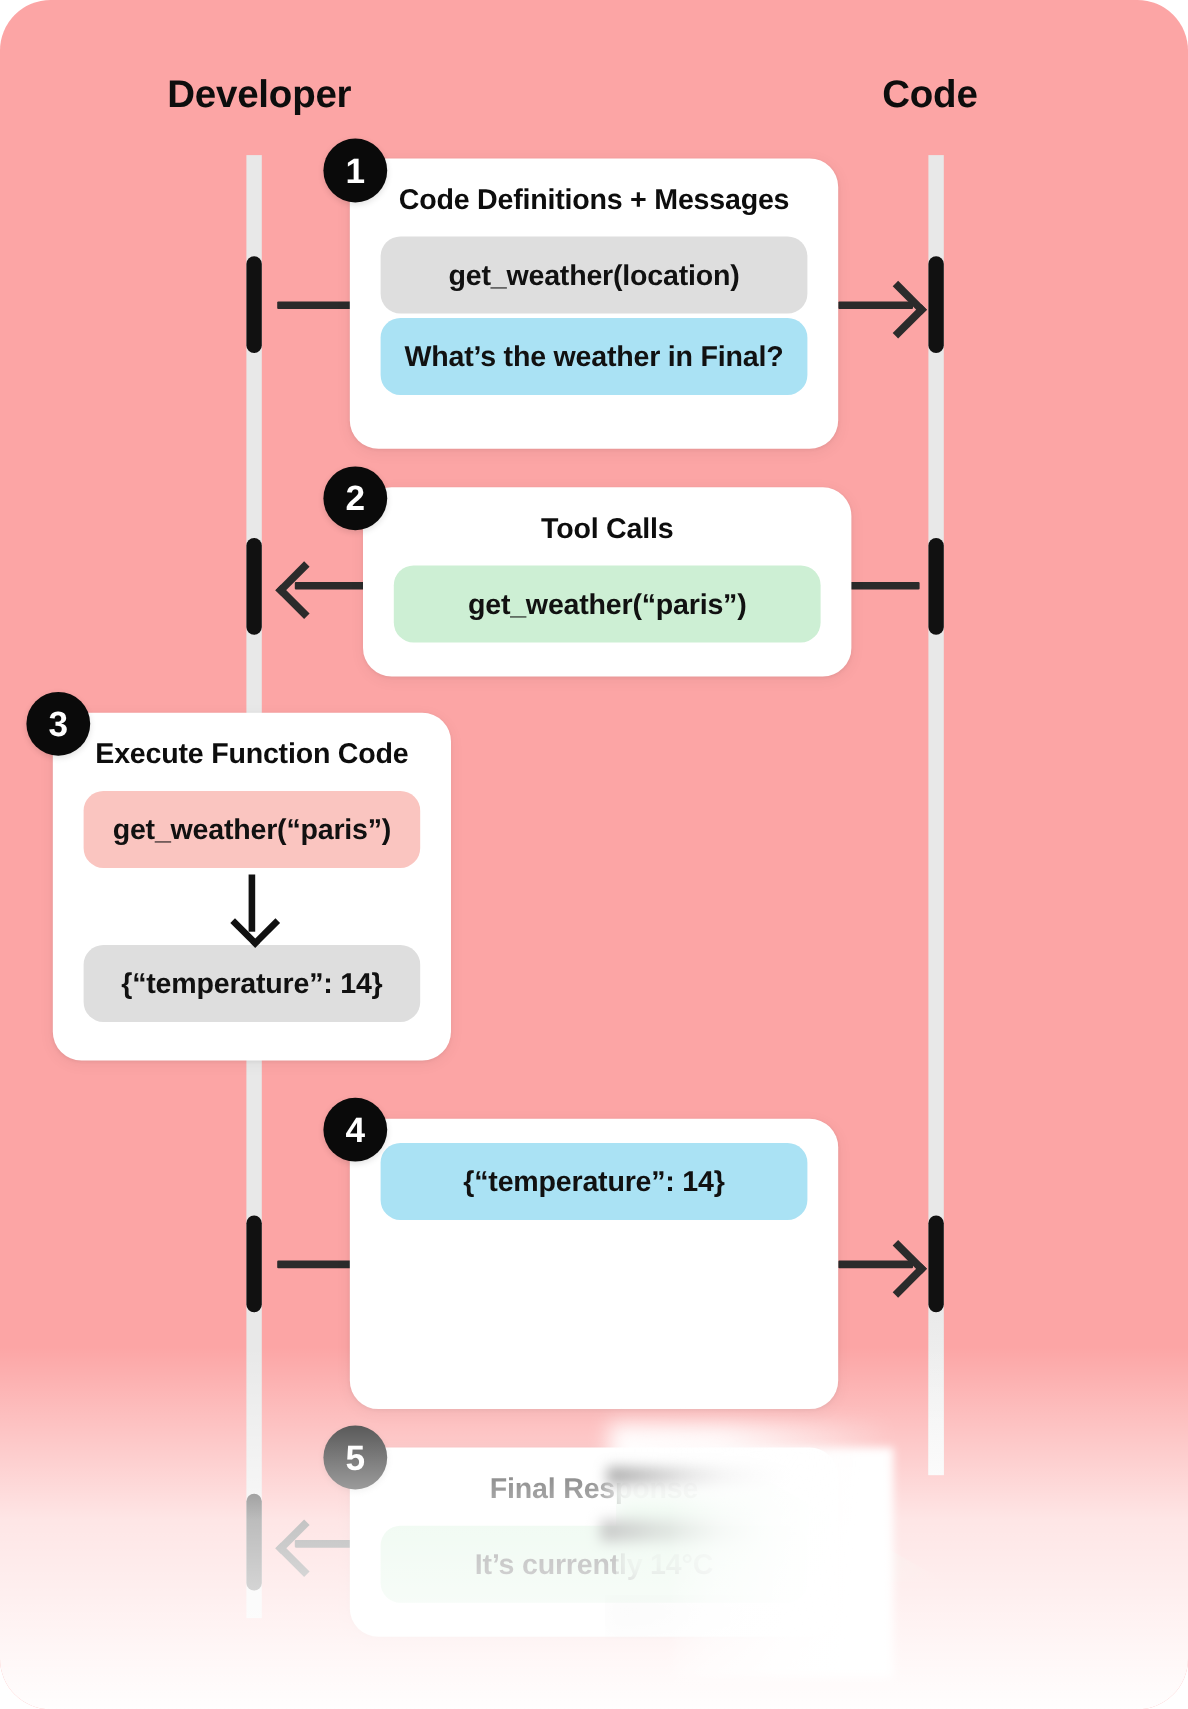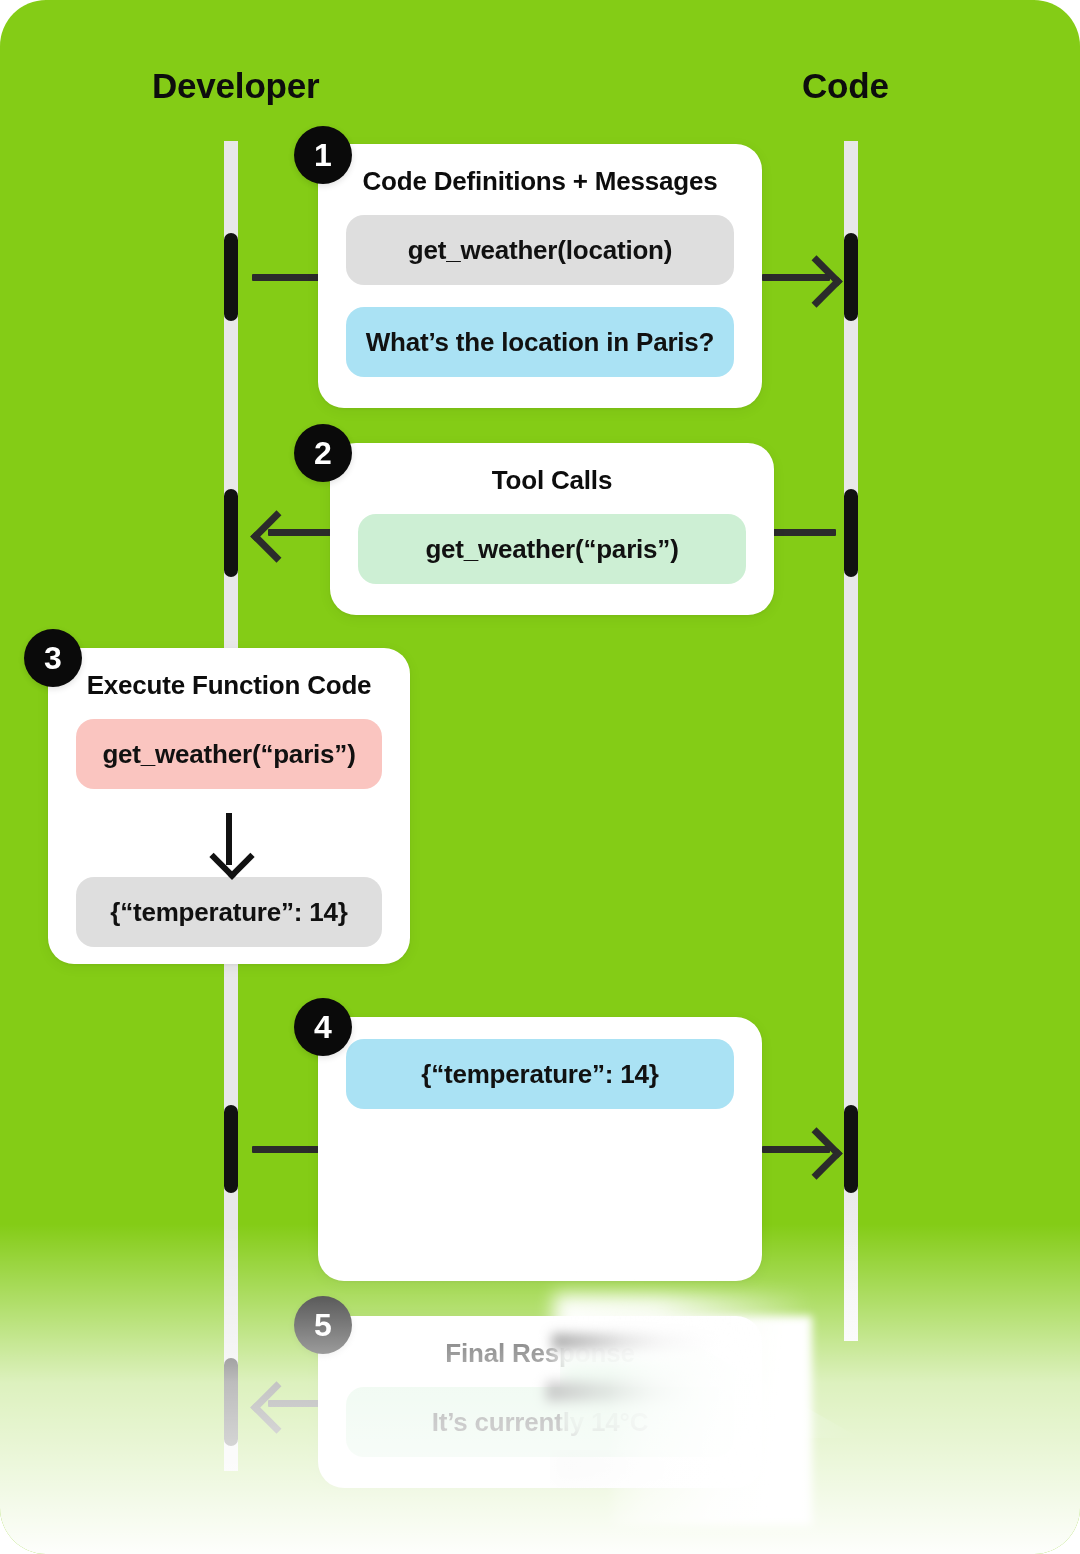--- a/index.html
+++ b/index.html
@@ -11,21 +11,21 @@
     width: 1080px;
     height: 1554px;
     overflow: hidden;
     font-family: "Liberation Sans", sans-serif;
   }
 
   #stage {
     position: relative;
     width: 1080px;
     height: 1554px;
-    background: #84cc16;
+    background: #fca5a5;
     border-radius: 46px;
     overflow: hidden;
   }
 
   
   #bottom-fade {
     position: absolute;
     left: 0;
     right: 0;
     bottom: 0;
@@ -112,21 +112,21 @@
   .pill {
     height: 70px;
     border-radius: 18px;
     display: flex;
     align-items: center;
     justify-content: center;
     font-size: 26px;
     font-weight: 700;
     color: #111111;
     letter-spacing: -0.2px;
-    margin-bottom: 22px;
+    margin-bottom: 4px;
     white-space: nowrap;
   }
   .pill:last-child { margin-bottom: 0; }
   .pill.gray  { background: #dedede; }
   .pill.blue  { background: #aae2f4; }
   .pill.green { background: #cdefd4; }
   .pill.pink  { background: #fac5c0; }
 
   
   .badge {
@@ -253,21 +253,21 @@
 
   <div class="activation" style="left:224px; top:233px; height:88px;"></div>
   <div class="activation" style="left:844px; top:233px; height:88px;"></div>
   <div class="conn" style="left:252px; top:274px; width:80px;"></div>
   <div class="conn" style="left:762px; top:274px; width:68px;"></div>
   <div class="arrowhead right" style="left:798px; top:263px;"></div>
 
   <div class="card" id="card-step1" style="left:318px; top:144px; width:444px; height:264px;">
     <div class="card-title">Code Definitions + Messages</div>
     <div class="pill gray">get_weather(location)</div>
-    <div class="pill blue">What’s the location in Paris?</div>
+    <div class="pill blue">What’s the weather in Final?</div>
   </div>
   <div class="badge" style="left:294px; top:126px;">1</div>
 
   <div class="activation" style="left:224px; top:489px; height:88px;"></div>
   <div class="activation" style="left:844px; top:489px; height:88px;"></div>
   <div class="conn" style="left:268px; top:529px; width:64px;"></div>
   <div class="conn" style="left:762px; top:529px; width:74px;"></div>
   <div class="arrowhead left" style="left:258px; top:518px;"></div>
 
   <div class="card" id="card-step2" style="left:318px; top:443px; width:444px; height:172px;margin-left:12px;">

